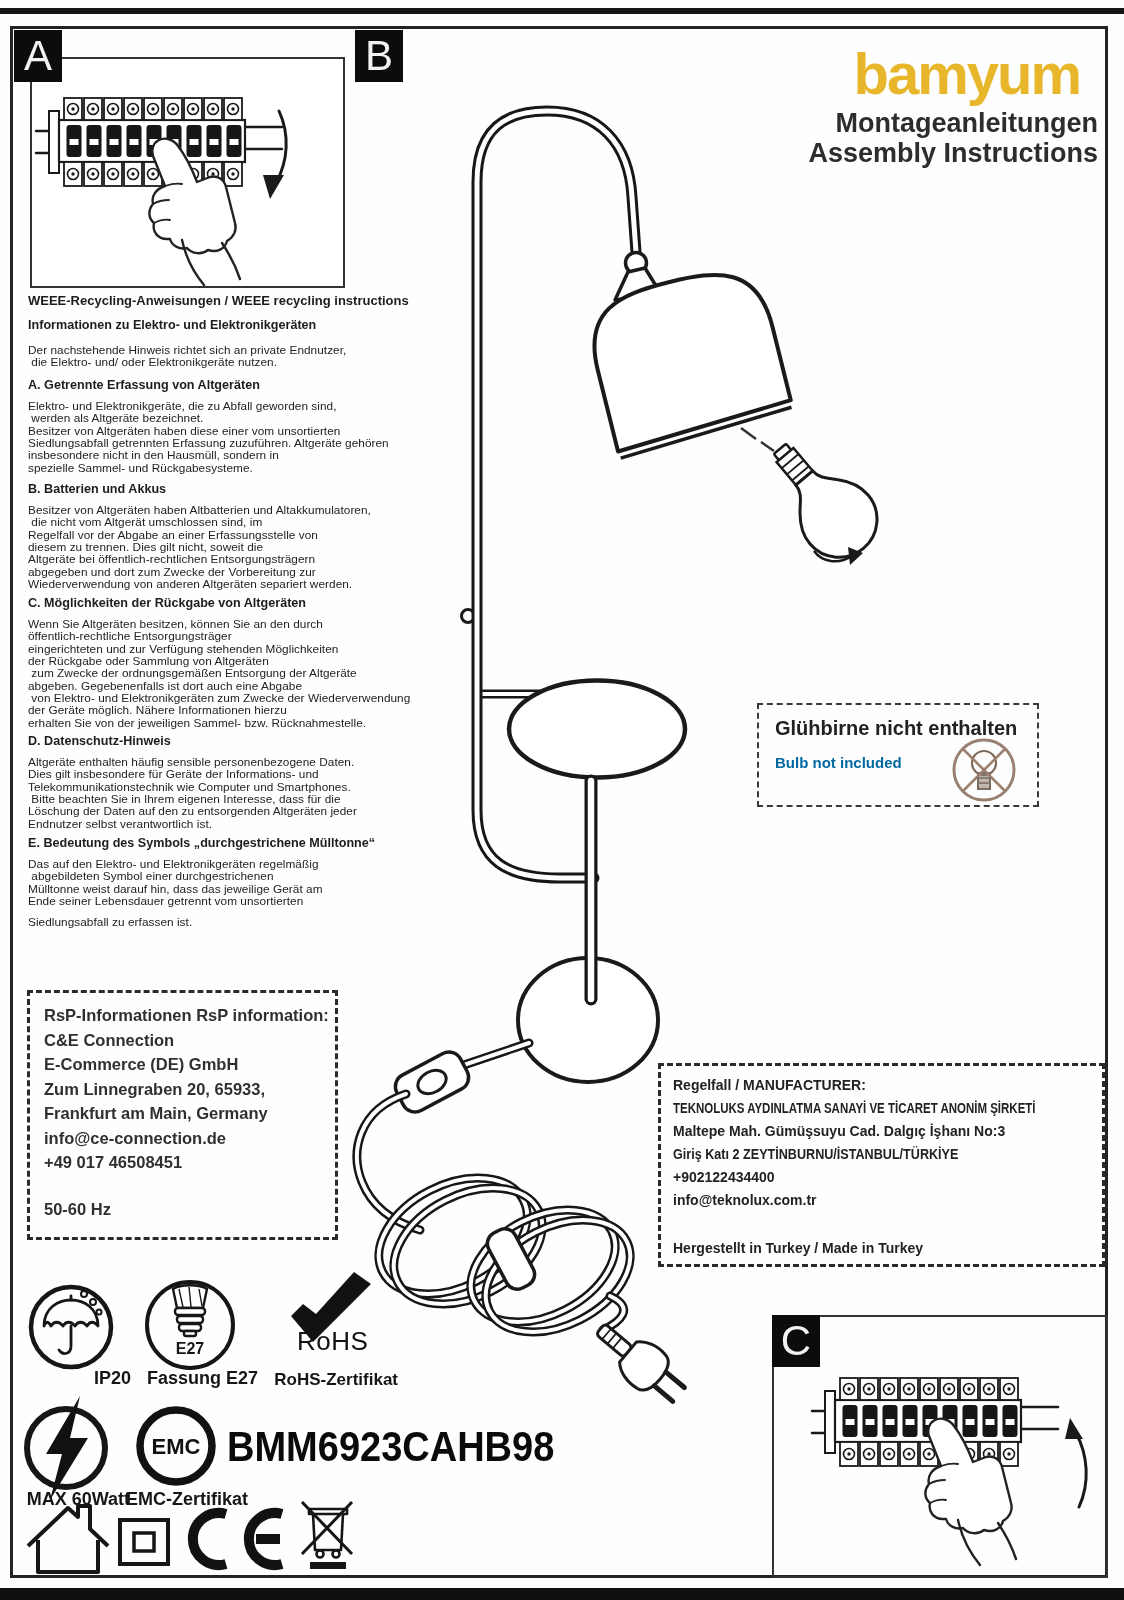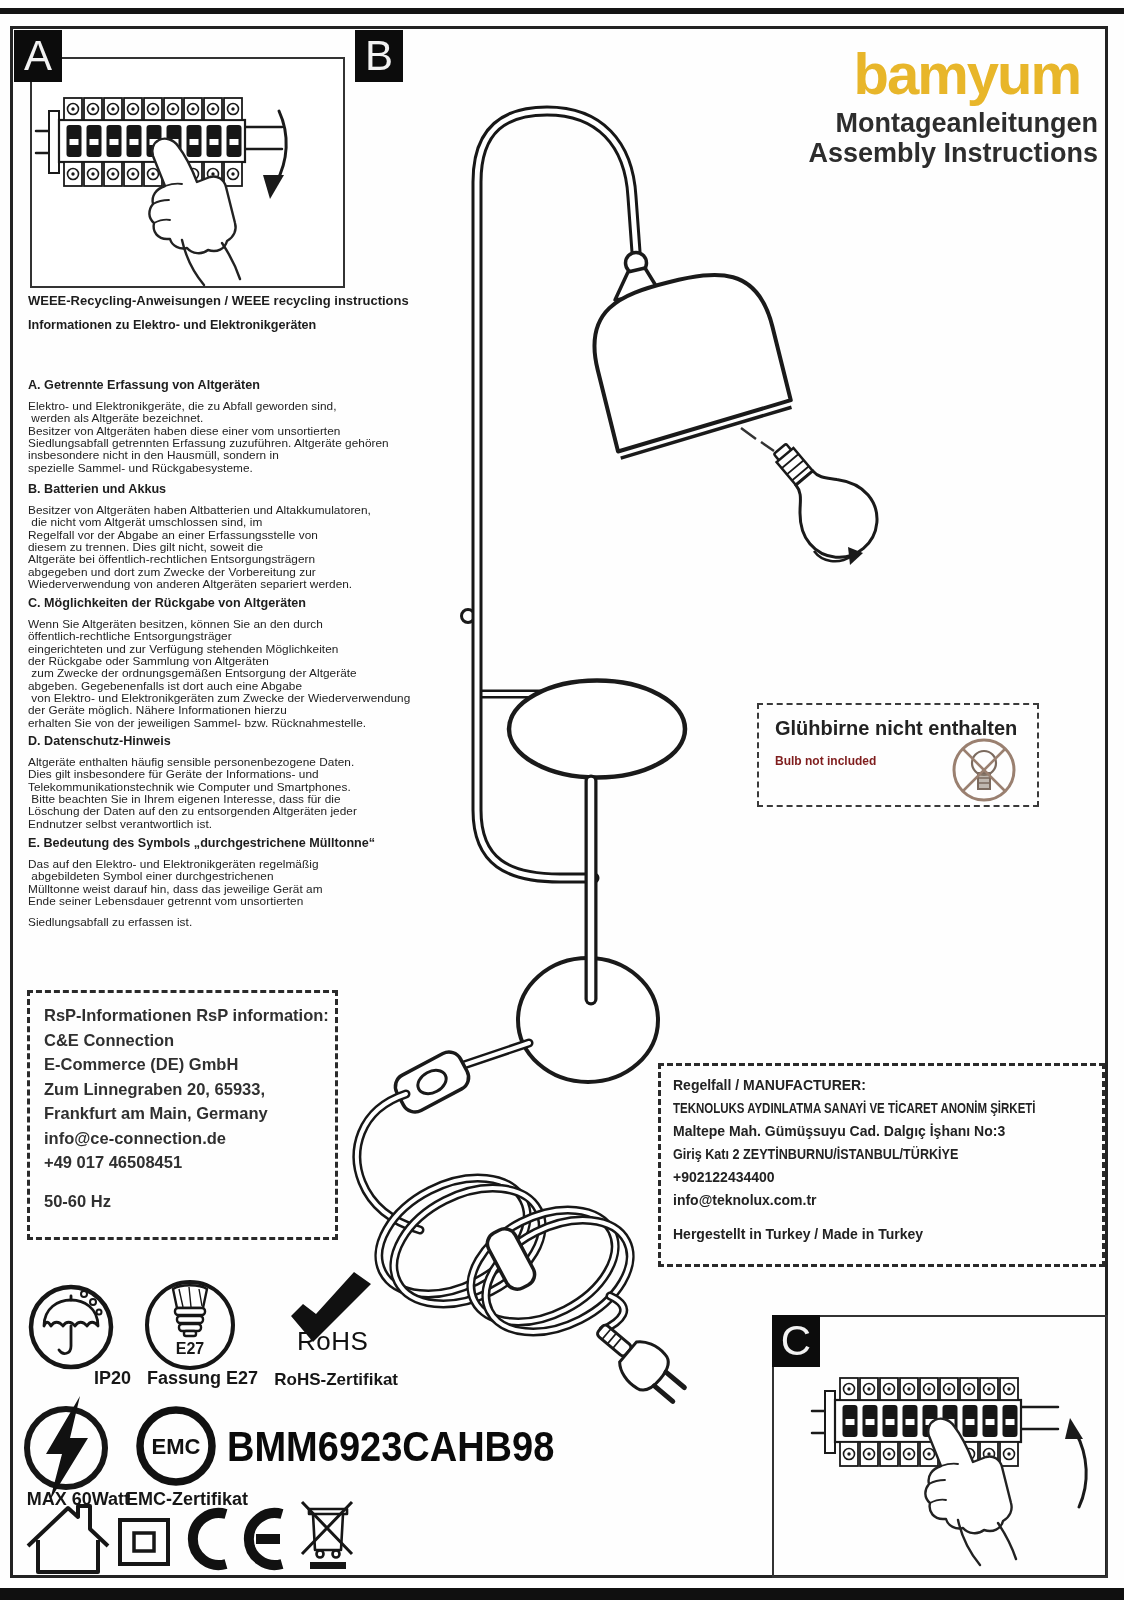--- a/index.html
+++ b/index.html
@@ -13,29 +13,29 @@
 .boxA{left:30px;top:57px;width:315px;height:231px;border:2px solid #333;background:#fff}
 .boxC{left:772px;top:1315px;width:336px;height:263px;border:2px solid #333}
 .brand{right:44px;top:40px;font-size:58px;font-weight:bold;color:#e8b62a;letter-spacing:-2px}
 .sub{right:26px;text-align:right;font-weight:bold;color:#2d2d2d;font-size:27px}
 .weee{left:28px;width:450px}
 .wt{font-weight:bold;font-size:13px}
 .wh{font-weight:bold;font-size:12.6px}
 .wb{font-size:11.8px;line-height:12.35px;letter-spacing:0.05px;color:#222}
 .bulbbox{left:757px;top:703px;width:282px;height:104px;border:2px dashed #3a3a3a}
 .bb1{left:16px;top:12px;font-size:20px;font-weight:bold;color:#222;white-space:nowrap}
-.bb2{left:16px;top:49px;font-size:12px;font-weight:bold;color:#7f1d1d;white-space:nowrap}
+.bb2{left:16px;top:49px;font-size:15px;font-weight:bold;color:#0369a1;white-space:nowrap}
 .rsp{left:27px;top:990px;width:311px;height:250px;border:3px dashed #2a2a2a;padding:10px 0 0 14px;font-size:16.5px;font-weight:bold;color:#303030}
 .rsp div{line-height:24.5px;white-space:nowrap}
-.freq{margin-top:14px}
+.freq{margin-top:22px}
 .man{left:658px;top:1063px;width:447px;height:204px;border:3px dashed #2a2a2a;padding:8px 0 0 12px;font-size:14px;font-weight:bold;color:#222}
 .man div{line-height:23px;white-space:nowrap}
 .cond{transform:scaleX(0.82);transform-origin:left center}
 .cond2{transform:scaleX(0.9);transform-origin:left center}
-.made{margin-top:11px}
+.made{margin-top:25px}
 .ic-label{font-weight:bold;font-size:18px;text-align:right;color:#161616;white-space:nowrap}
 .rohs-word{font-weight:normal;font-size:26px;color:#111;letter-spacing:0.5px}
 .code{left:227px;top:1424px;font-size:38px;font-weight:bold;color:#0a0a0a;transform:scaleY(1.1);transform-origin:left top}
 .bottombar{left:0;top:1588px;width:1124px;height:12px;background:#101010}
 svg{display:block;overflow:visible}
 .ln{stroke:#1a1a1a;fill:none;stroke-linecap:round;stroke-linejoin:round}
 .t-out{stroke:#171717;stroke-width:11;fill:none;stroke-linecap:round;stroke-linejoin:round}
 .t-in{stroke:#fff;stroke-width:5;fill:none;stroke-linecap:round;stroke-linejoin:round}
 .t2-out{stroke:#171717;stroke-width:13;fill:none;stroke-linecap:round}
 .t2-in{stroke:#fff;stroke-width:6.5;fill:none;stroke-linecap:round}
@@ -150,20 +150,22 @@
   </div>
   <div class="abs plabel" style="left:14px;top:30px">A</div>
   <div class="abs plabel" style="left:355px;top:30px">B</div>
 
   <div class="abs brand">bamyum</div>
   <div class="abs sub" style="top:108px">Montageanleitungen</div>
   <div class="abs sub" style="top:138px">Assembly Instructions</div>
 
   <div class="abs weee wt" style="top:293px">WEEE-Recycling-Anweisungen / WEEE recycling instructions</div>
   <div class="abs weee wh" style="top:318px">Informationen zu Elektro- und Elektronikgeräten</div>
+  <div class="abs weee wb pre" style="top:344px">Der nachstehende Hinweis richtet sich an private Endnutzer,
+ die Elektro- und/ oder Elektronikgeräte nutzen.</div>
   <div class="abs weee wh" style="top:378px">A. Getrennte Erfassung von Altgeräten</div>
   <div class="abs weee wb pre" style="top:400px">Elektro- und Elektronikgeräte, die zu Abfall geworden sind,
  werden als Altgeräte bezeichnet.
 Besitzer von Altgeräten haben diese einer vom unsortierten
 Siedlungsabfall getrennten Erfassung zuzuführen. Altgeräte gehören
 insbesondere nicht in den Hausmüll, sondern in
 spezielle Sammel- und Rückgabesysteme.</div>
   <div class="abs weee wh" style="top:482px">B. Batterien und Akkus</div>
   <div class="abs weee wb pre" style="top:504px">Besitzer von Altgeräten haben Altbatterien und Altakkumulatoren,
  die nicht vom Altgerät umschlossen sind, im

